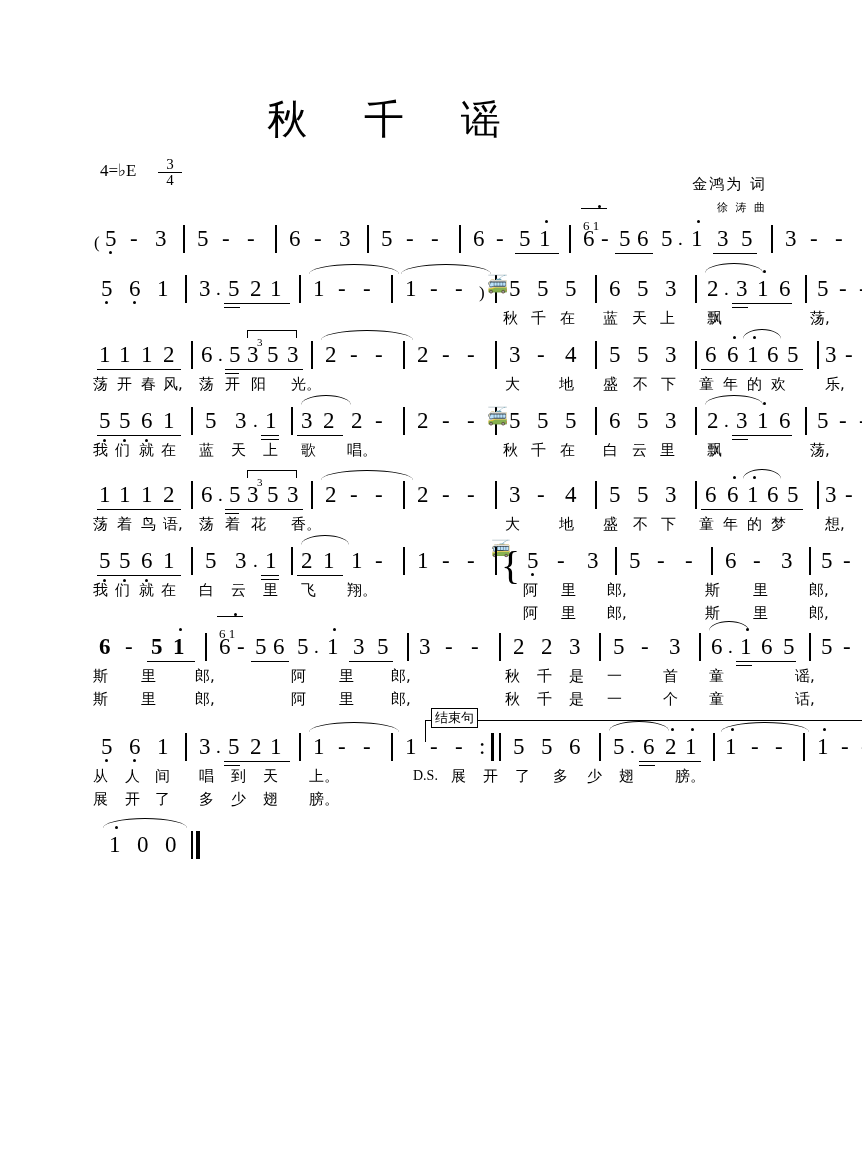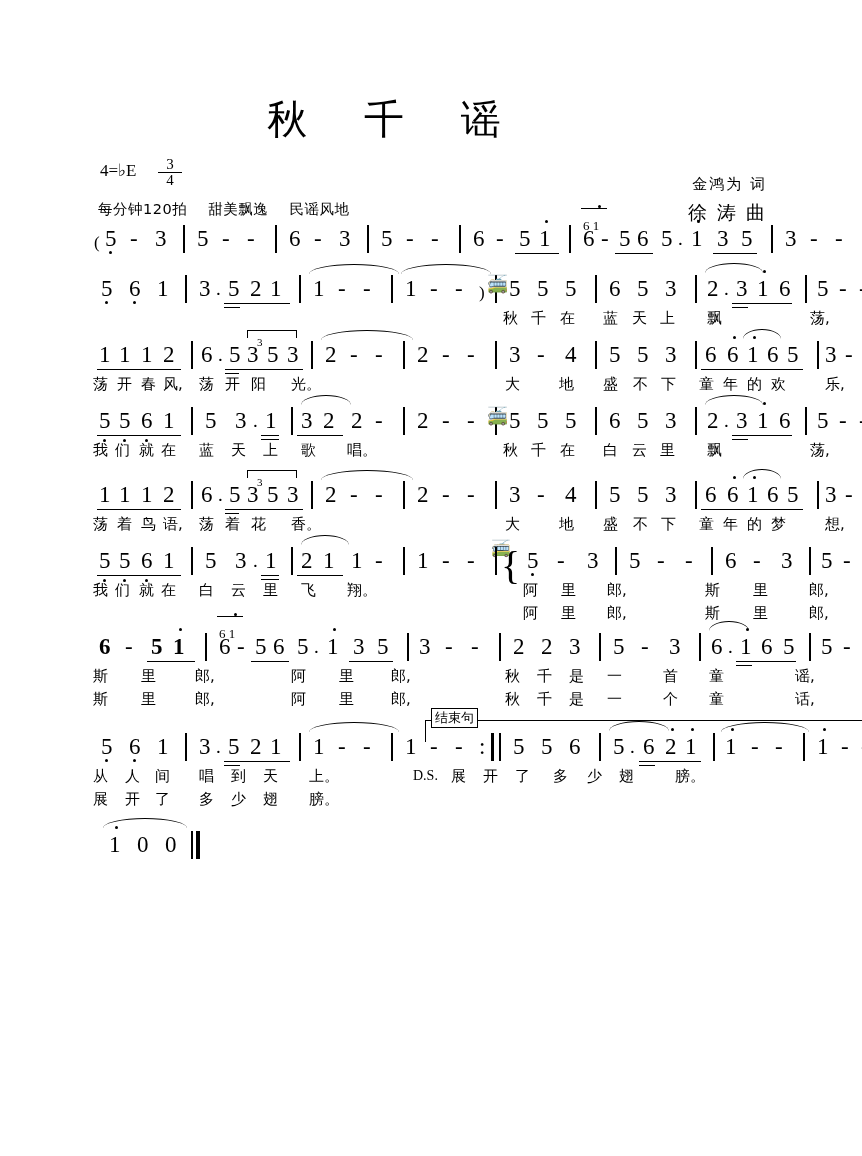--- a/index.html
+++ b/index.html
@@ -67,21 +67,21 @@
     right: 95px;
     top: 175px;
     font-size: 15px;
     font-family: "DejaVu Sans", sans-serif;
     letter-spacing: 2px;
   }
   .credit-music {
     position: absolute;
     right: 95px;
     top: 200px;
-    font-size: 19px;
+    font-size: 11px;
     font-family: "DejaVu Sans", sans-serif;
     letter-spacing: 2px;
   }
   
   .system {
     position: absolute;
     left: 95px;
     width: 680px;
   }
   .stave {
@@ -215,25 +215,20 @@
 <div class="page">
 
   <div class="title">秋 千 谣</div>
 
   <div class="key-sig">4=♭E</div>
   <div class="time-sig">
     <span class="num">3</span>
     <span class="den">4</span>
   </div>
 
-  <div class="tempo-line">
-    <span>每分钟120拍</span>
-    <span>甜美飘逸</span>
-    <span>民谣风地</span>
-  </div>
 
   <div class="credit-word">金鸿为 词</div>
   <div class="credit-music">徐 涛 曲</div>
 
   <div class="system" style="top:222px;">
     <div class="stave">
       <div class="notes">
         <span class="tok" style="left:-1px;font-size:17px;top:4px;">(</span>
         <span class="tok" style="left:10px;">5</span>
         <span class="tok" style="left:35px;">-</span>

